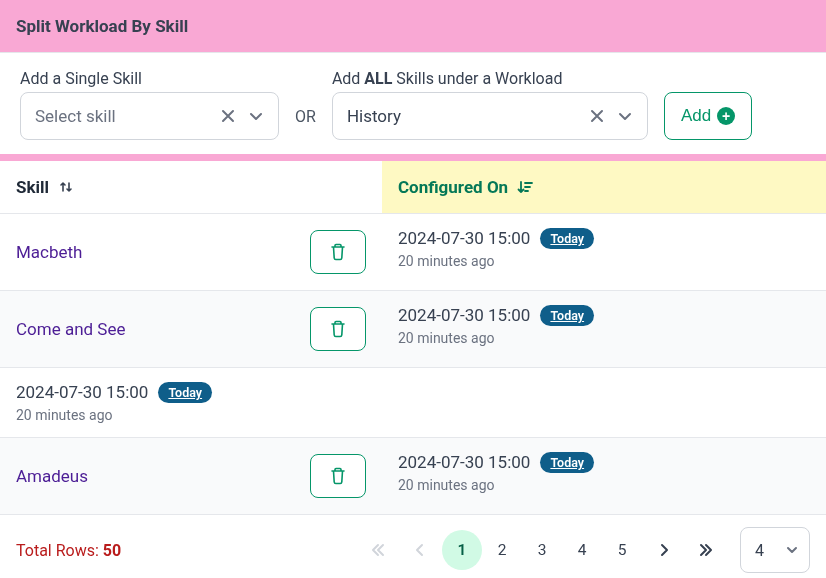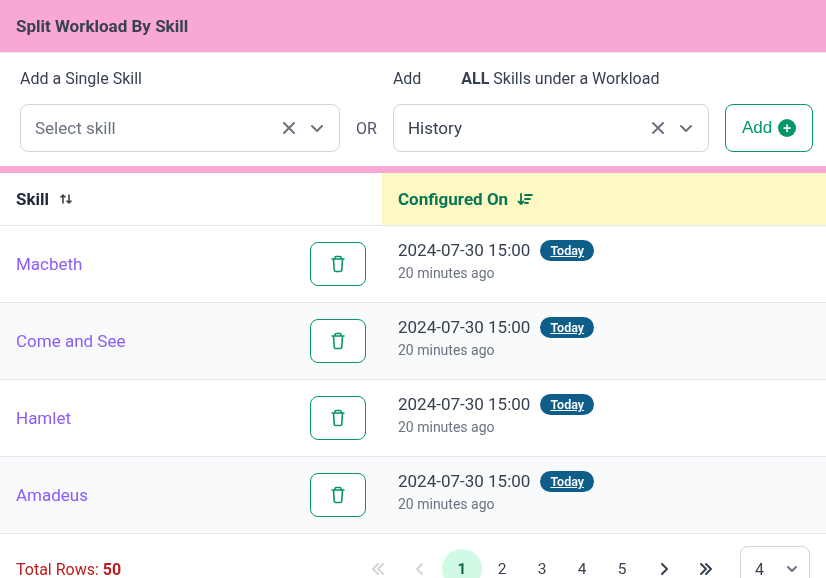--- a/index.html
+++ b/index.html
@@ -20,35 +20,35 @@
     font-weight: 700;
     font-size: 17px;
     color: #374151;
   }
   .filters {
     display: flex;
     align-items: flex-end;
     padding: 16px 20px 14px 20px;
     gap: 16px;
   }
-  .field-group { display: flex; flex-direction: column; gap: 16px; }
+  .field-group { display: flex; flex-direction: column; gap: 4px; }
   .field-label { font-size: 16px; color: #374151; }
-  .field-label strong { font-weight: 700; margin-left: 36px; }
+  .field-label strong { font-weight: 700; }
   .select {
     height: 48px;
     border: 1px solid #D1D5DB;
     border-radius: 8px;
     display: flex;
     align-items: center;
     padding: 0 10px 0 14px;
     background: #fff;
   }
   .select .value { flex: 1; font-size: 17px; color: #374151; }
   .select .placeholder { color: #6B7280; }
-  .select-skill { width: 320px; }
+  .select-skill { width: 259px; }
   .select-subject { width: 316px; }
   .icon-btn {
     width: 24px; height: 24px;
     display: flex; align-items: center; justify-content: center;
     color: #6B7280;
     cursor: pointer;
     flex-shrink: 0;
   }
   .icon-btn + .icon-btn { margin-left: 4px; }
   .or { color: #4B5563; font-size: 16px; padding-bottom: 14px; }
@@ -94,21 +94,21 @@
   .row {
     display: flex;
     border-bottom: 1px solid #E5E7EB;
   }
   .row:nth-child(even) { background: #F9FAFB; }
   .cell-skill {
     width: 382px;
     padding: 16px;
     display: flex; align-items: center; justify-content: space-between;
   }
-  .skill-name { font-size: 17px; color: #8b5cf6; }
+  .skill-name { font-size: 17px; color: #4c1d95; }
   .trash-btn {
     width: 56px; height: 44px;
     border: 1px solid #059669;
     border-radius: 8px;
     background: #fff;
     display: flex; align-items: center; justify-content: center;
     cursor: pointer;
     color: #059669;
   }
   .cell-configured {
@@ -268,28 +268,20 @@
         </div>
         <div class="cell-configured">
           <div class="date-line">
             <span class="date-text">2024-07-30 15:00</span>
             <span class="badge">Today</span>
           </div>
           <span class="ago">20 minutes ago</span>
         </div>
       </div>
       <div class="row">
-        <div class="cell-skill">
-          <span class="skill-name">Hamlet</span>
-          <button class="trash-btn">
-            <svg width="16" height="18" viewBox="0 0 16 18">
-              <path d="M2 4 L14 4 M5 4 L5 2.5 Q5 1.5 6 1.5 L10 1.5 Q11 1.5 11 2.5 L11 4 M3.5 4 L4.2 15 Q4.3 16.5 5.8 16.5 L10.2 16.5 Q11.7 16.5 11.8 15 L12.5 4" stroke="currentColor" stroke-width="1.6" stroke-linecap="round" stroke-linejoin="round" fill="none"></path>
-            </svg>
-          </button>
-        </div>
         <div class="cell-configured">
           <div class="date-line">
             <span class="date-text">2024-07-30 15:00</span>
             <span class="badge">Today</span>
           </div>
           <span class="ago">20 minutes ago</span>
         </div>
       </div>
       <div class="row">
         <div class="cell-skill">

